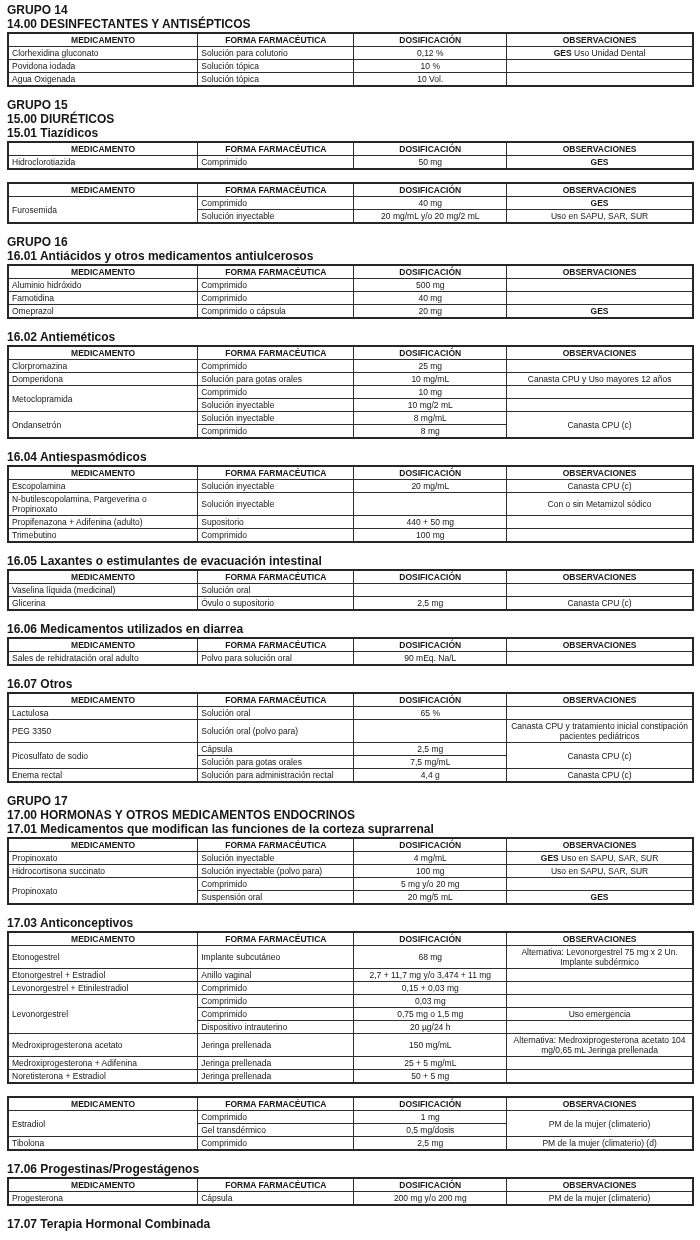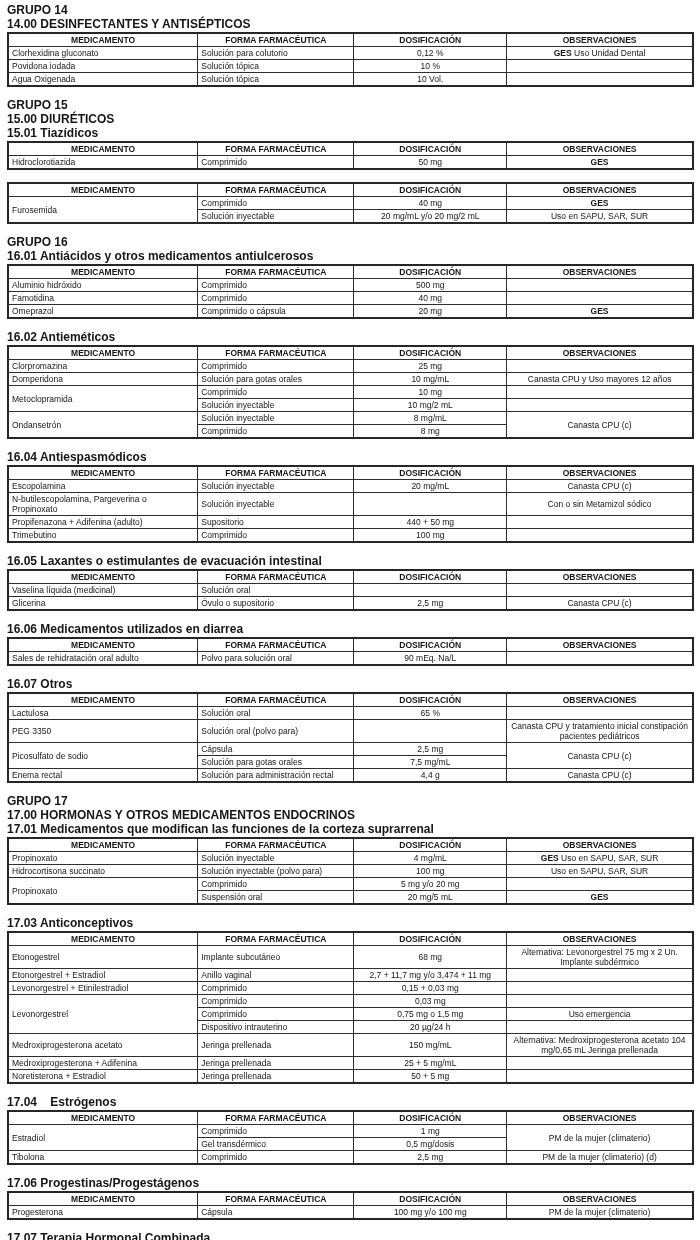--- a/index.html
+++ b/index.html
@@ -461,21 +461,20 @@
           <td class="c3"><span></span></td>
         </tr>
         <tr>
           <td class="c0"><span>Noretisterona + Estradiol</span></td>
           <td class="c1"><span>Jeringa prellenada</span></td>
           <td class="c2"><span>50 + 5 mg</span></td>
           <td class="c3"><span></span></td>
         </tr>
       </tbody>
     </table>
-    <div class="heading">17.04    Estrógenos</div>
     <table class="med-table">
       <colgroup>
         <col style="width: 27.7%;">
         <col style="width: 22.8%;">
         <col style="width: 22.3%;">
         <col style="width: 27.2%;">
       </colgroup>
       <thead>
         <tr>
           <th>MEDICAMENTO</th>
@@ -516,19 +515,19 @@
           <th>MEDICAMENTO</th>
           <th>FORMA FARMACÉUTICA</th>
           <th>DOSIFICACIÓN</th>
           <th>OBSERVACIONES</th>
         </tr>
       </thead>
       <tbody>
         <tr>
           <td class="c0"><span>Progesterona</span></td>
           <td class="c1"><span>Cápsula</span></td>
-          <td class="c2"><span>100 mg y/o 100 mg</span></td>
+          <td class="c2"><span>200 mg y/o 200 mg</span></td>
           <td class="c3"><span>PM de la mujer (climaterio)</span></td>
         </tr>
       </tbody>
     </table>
     <div class="heading">17.07 Terapia Hormonal Combinada</div>
   </div>
 
 </body></html>

